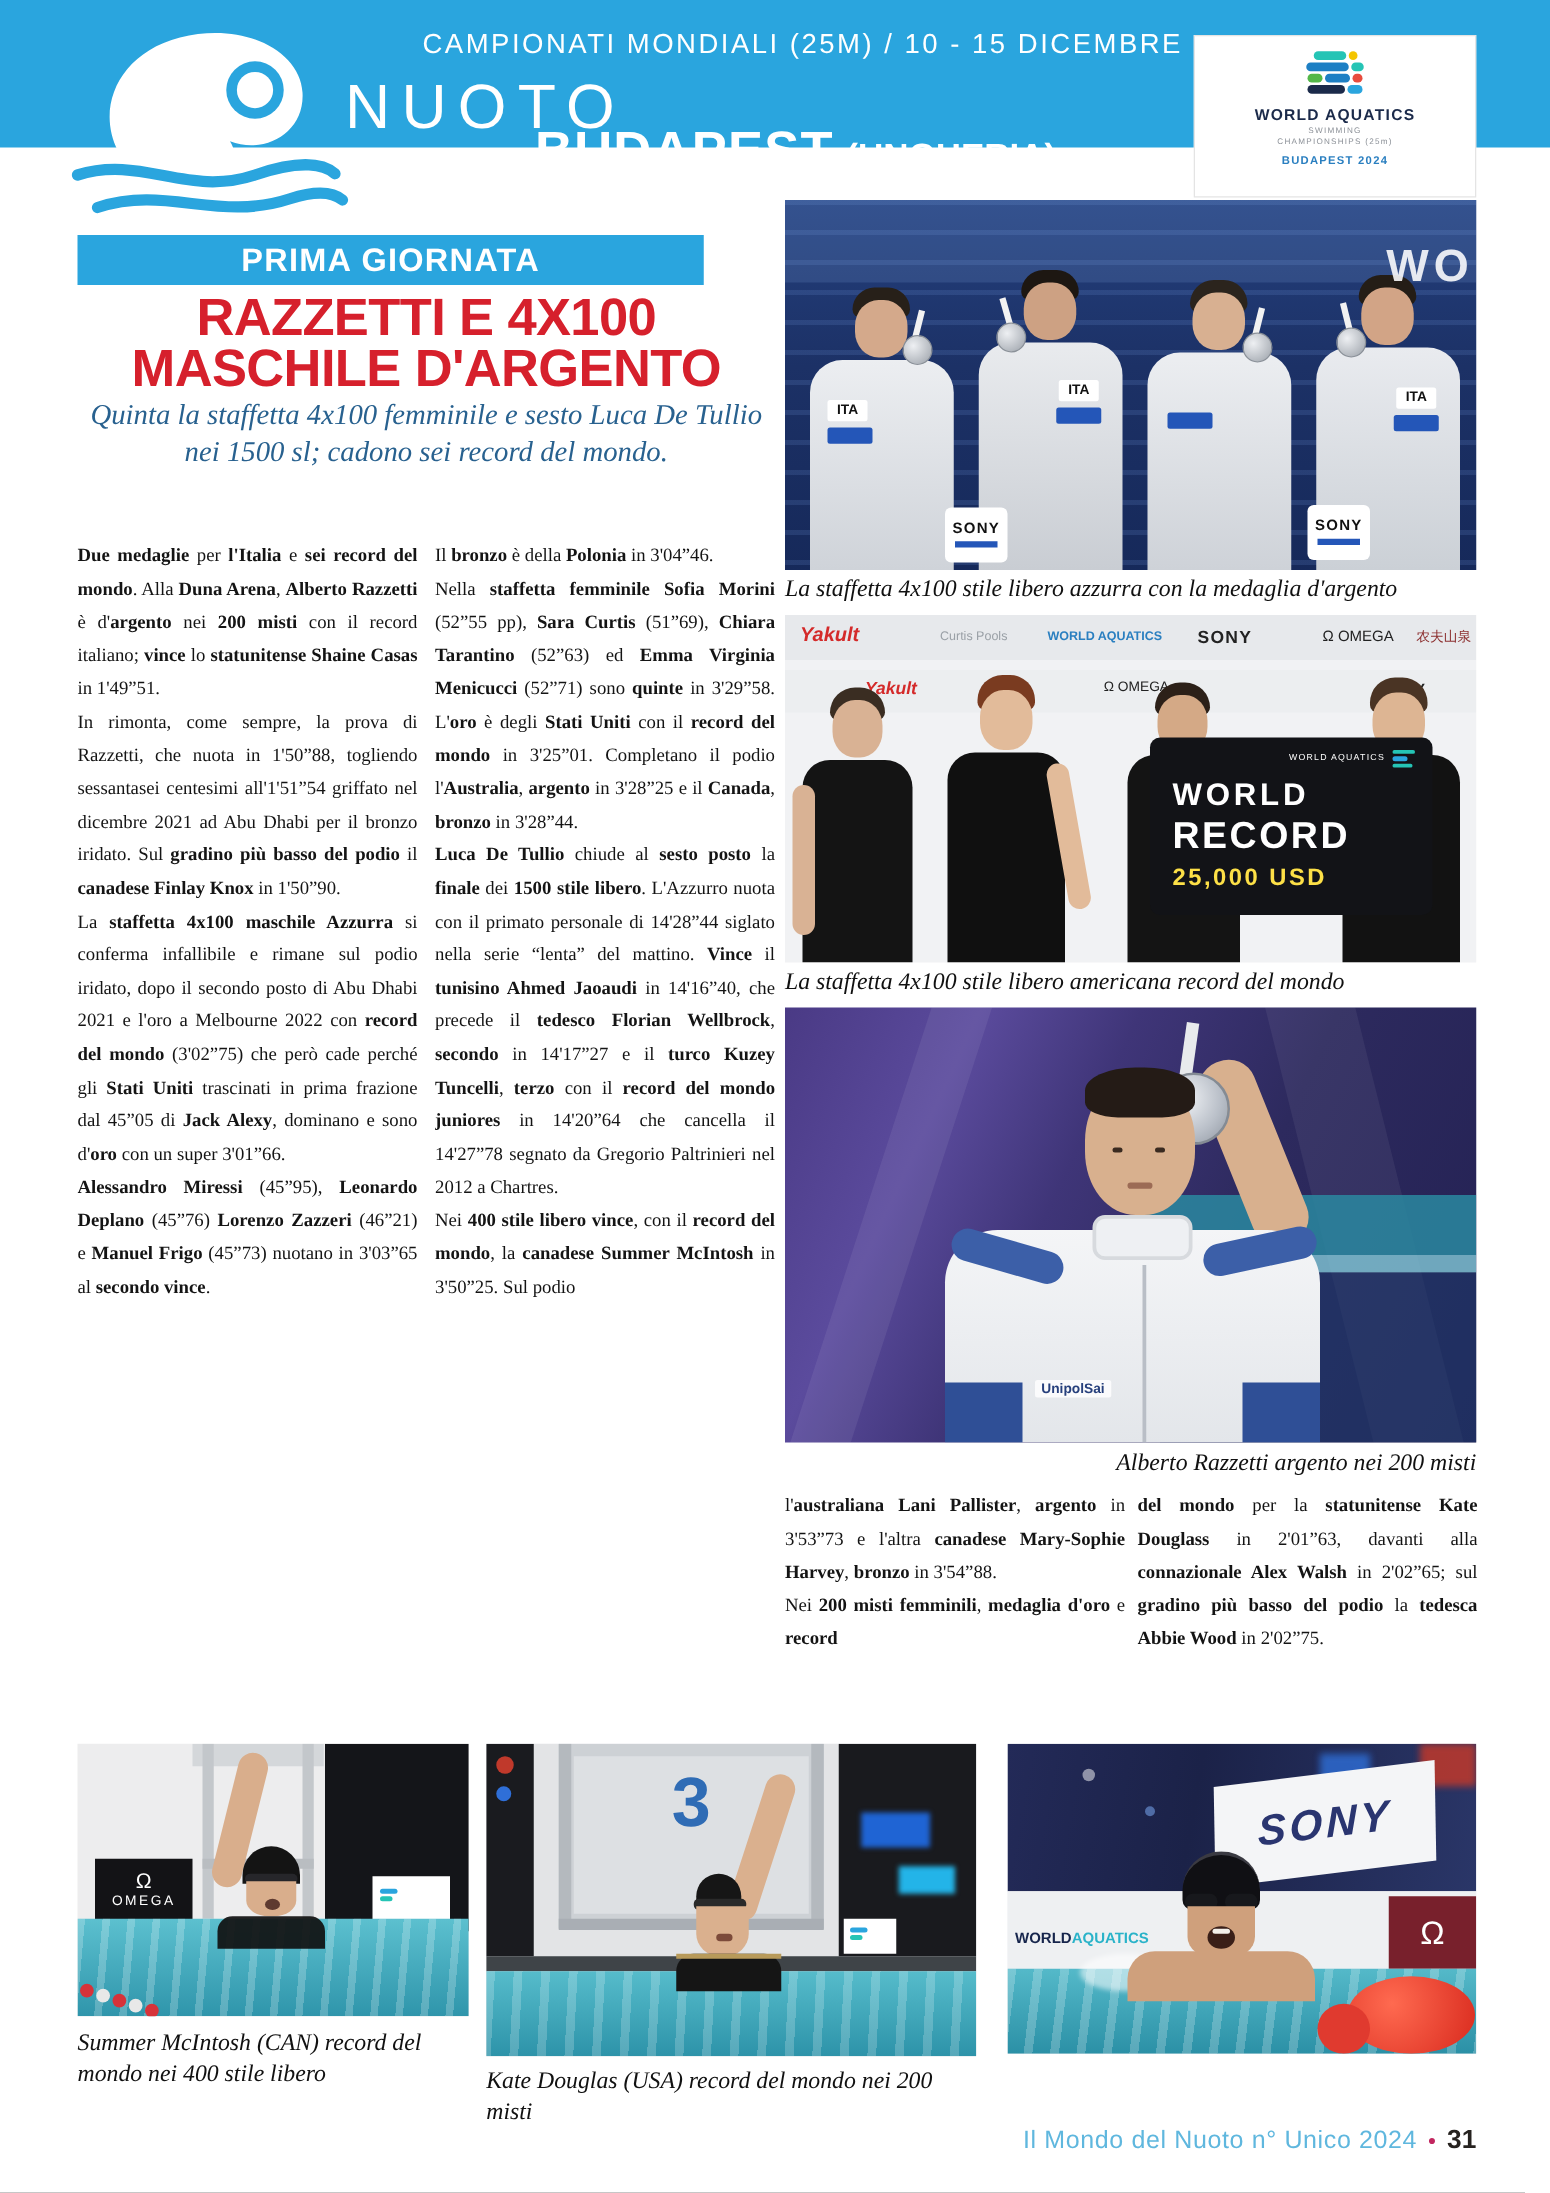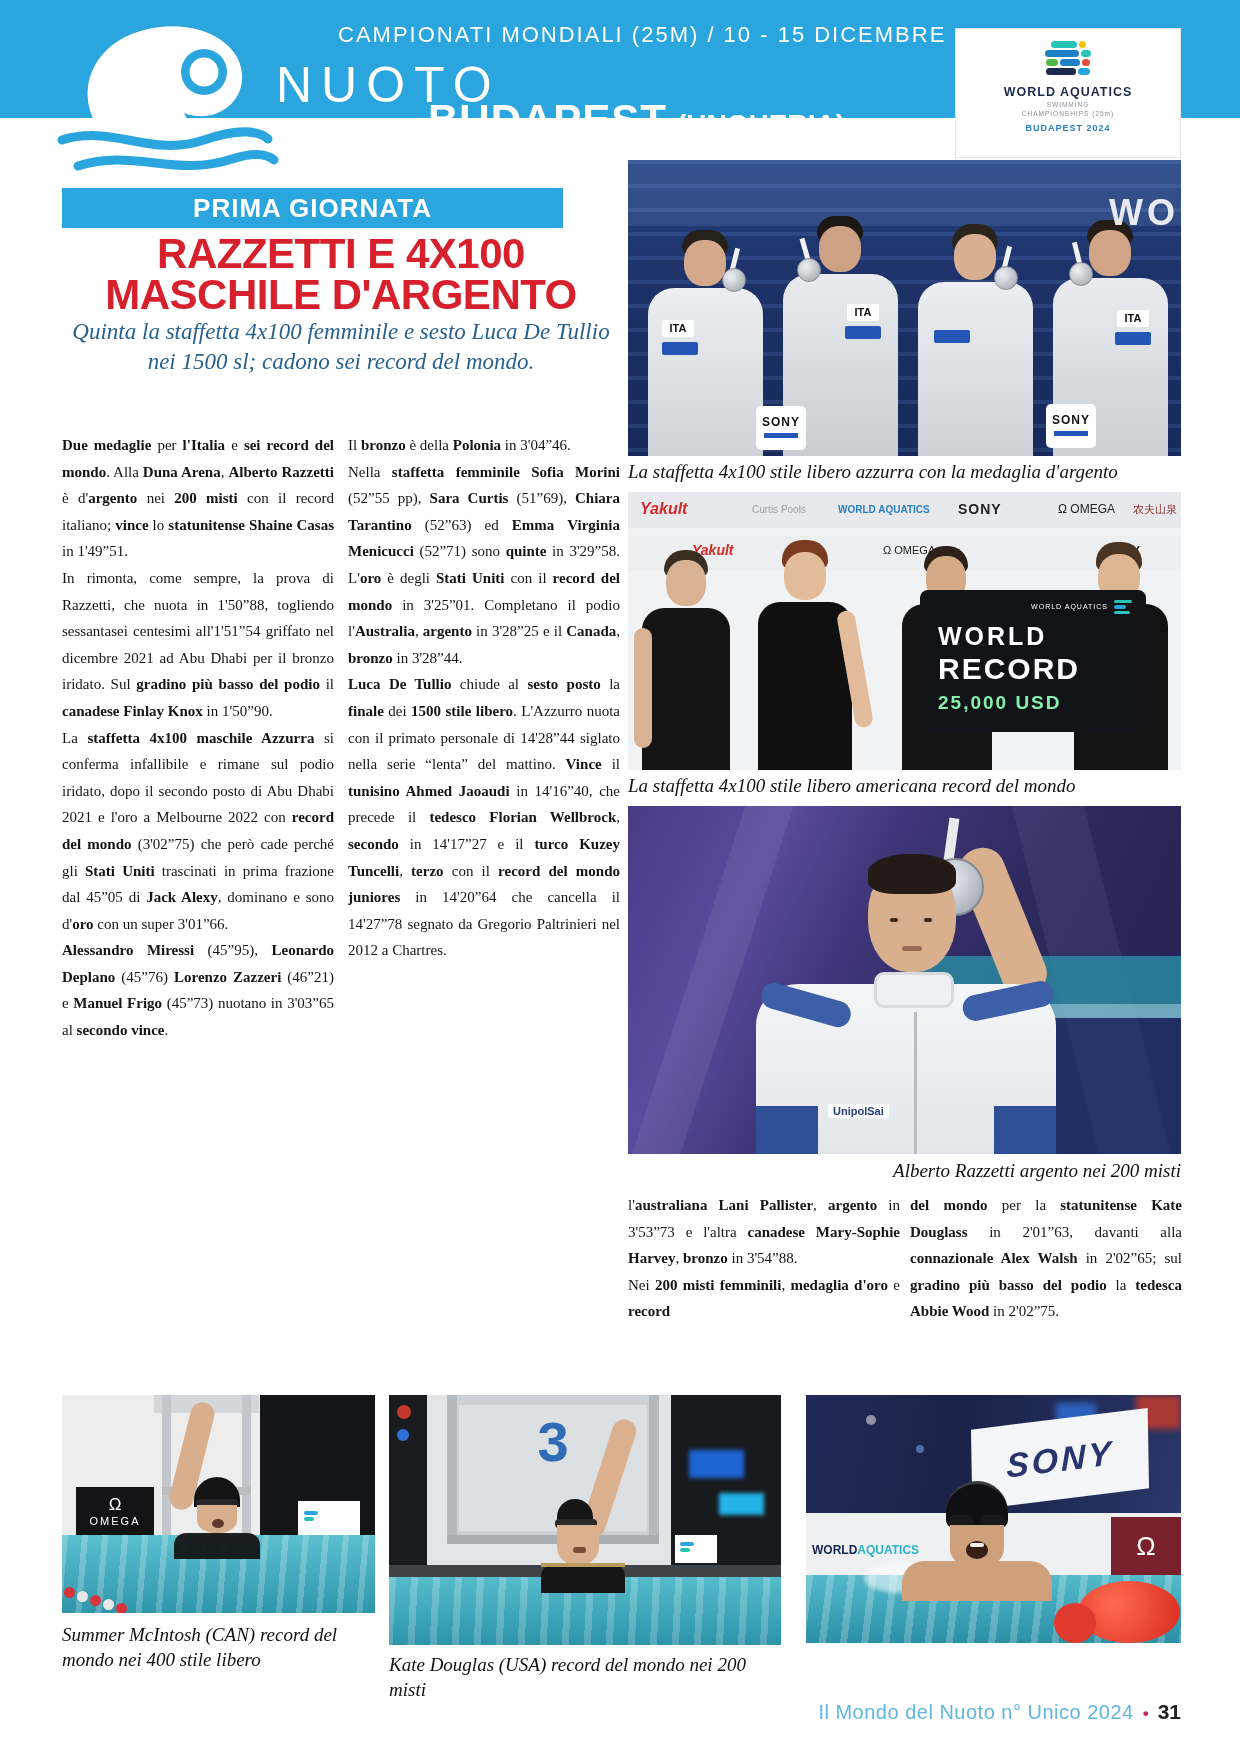--- a/index.html
+++ b/index.html
@@ -116,20 +116,21 @@
   <div class="col c1">
     <p><b>Due medaglie</b> per <b>l'Italia</b> e <b>sei record del mondo</b>. Alla <b>Duna Arena</b>, <b>Alberto Razzetti</b> è d'<b>argento</b> nei <b>200 misti</b> con il record italiano; <b>vince</b> lo <b>statunitense Shaine Casas</b> in 1'49”51.</p>
     <p>In rimonta, come sempre, la prova di Razzetti, che nuota in 1'50”88, togliendo sessantasei centesimi all'1'51”54 griffato nel dicembre 2021 ad Abu Dhabi per il bronzo iridato. Sul <b>gradino più basso del podio</b> il <b>canadese Finlay Knox</b> in 1'50”90.</p>
     <p>La <b>staffetta 4x100 maschile Azzurra</b> si conferma infallibile e rimane sul podio iridato, dopo il secondo posto di Abu Dhabi 2021 e l'oro a Melbourne 2022 con <b>record del mondo</b> (3'02”75) che però cade perché gli <b>Stati Uniti</b> trascinati in prima frazione dal 45”05 di <b>Jack Alexy</b>, dominano e sono d'<b>oro</b> con un super 3'01”66.</p>
     <p><b>Alessandro Miressi</b> (45”95), <b>Leonardo Deplano</b> (45”76) <b>Lorenzo Zazzeri</b> (46”21) e <b>Manuel Frigo</b> (45”73) nuotano in 3'03”65 al <b>secondo vince</b>.</p>
   </div>
   <div class="col c2">
     <p>Il <b>bronzo</b> è della <b>Polonia</b> in 3'04”46.</p>
     <p>Nella <b>staffetta femminile Sofia Morini</b> (52”55 pp), <b>Sara Curtis</b> (51”69), <b>Chiara Tarantino</b> (52”63) ed <b>Emma Virginia Menicucci</b> (52”71) sono <b>quinte</b> in 3'29”58. L'<b>oro</b> è degli <b>Stati Uniti</b> con il <b>record del mondo</b> in 3'25”01. Completano il podio l'<b>Australia</b>, <b>argento</b> in 3'28”25 e il <b>Canada</b>, <b>bronzo</b> in 3'28”44.</p>
     <p><b>Luca De Tullio</b> chiude al <b>sesto posto</b> la <b>finale</b> dei <b>1500 stile libero</b>. L'Azzurro nuota con il primato personale di 14'28”44 siglato nella serie “lenta” del mattino. <b>Vince</b> il <b>tunisino Ahmed Jaoaudi</b> in 14'16”40, che precede il <b>tedesco Florian Wellbrock</b>, <b>secondo</b> in 14'17”27 e il <b>turco Kuzey Tuncelli</b>, <b>terzo</b> con il <b>record del mondo juniores</b> in 14'20”64 che cancella il 14'27”78 segnato da Gregorio Paltrinieri nel 2012 a Chartres.</p>
+    <p>Nei <b>400 stile libero vince</b>, con il <b>record del mondo</b>, la <b>canadese Summer McIntosh</b> in 3'50”25. Sul podio</p>
   </div>
   <div class="col c3">
     <p>l'<b>australiana Lani Pallister</b>, <b>argento</b> in 3'53”73 e l'altra <b>canadese Mary-Sophie Harvey</b>, <b>bronzo</b> in 3'54”88.</p>
     <p>Nei <b>200 misti femminili</b>, <b>medaglia d'oro</b> e <b>record</b></p>
   </div>
   <div class="col c4">
     <p><b>del mondo</b> per la <b>statunitense Kate Douglass</b> in 2'01”63, davanti alla <b>connazionale Alex Walsh</b> in 2'02”65; sul <b>gradino più basso del podio</b> la <b>tedesca Abbie Wood</b> in 2'02”75.</p>
   </div>
 
   <div class="ph" style="left:628px;top:160px;width:553px;height:296px;background:linear-gradient(180deg,#24407e 0%,#1c3166 45%,#16295a 100%);">
@@ -223,21 +224,21 @@
 
     <div class="a" style="left:292px;top:98px;width:226px;height:142px;background:#121317;border-radius:8px;">
       <div class="a" style="right:12px;top:10px;width:20px;height:14px;display:flex;flex-direction:column;gap:2px;">
         <i style="display:block;width:18px;height:4px;background:#25c4b5;border-radius:2px;"></i>
         <i style="display:block;width:12px;height:4px;background:#2aa5de;border-radius:2px;"></i>
         <i style="display:block;width:16px;height:4px;background:#25c4b5;border-radius:2px;"></i>
       </div>
       <div class="a sans" style="right:38px;top:13px;font-size:7px;color:#fff;letter-spacing:1px;">WORLD AQUATICS</div>
       <div class="a sans" style="left:18px;top:32px;font-size:25px;font-weight:bold;color:#fff;letter-spacing:3px;">WORLD</div>
       <div class="a sans" style="left:18px;top:62px;font-size:30px;font-weight:bold;color:#fff;letter-spacing:2px;">RECORD</div>
-      <div class="a sans" style="left:18px;top:102px;font-size:19px;font-weight:bold;color:#86efac;letter-spacing:2px;">25,000 USD</div>
+      <div class="a sans" style="left:18px;top:102px;font-size:19px;font-weight:bold;color:#fde047;letter-spacing:2px;">25,000 USD</div>
     </div>
   </div>
   <div class="cap" style="left:628px;top:773px;width:553px;">La staffetta 4x100 stile libero americana record del mondo</div>
 
   <div class="ph" style="left:628px;top:806px;width:553px;height:348px;background:linear-gradient(115deg,#4a3a85 0%,#5b4b9d 22%,#3f3578 40%,#2d2a5e 62%,#232153 100%);">
     <div class="a" style="left:60px;top:-40px;width:46px;height:440px;background:rgba(255,255,255,0.07);transform:rotate(18deg);"></div>
     <div class="a" style="left:430px;top:-40px;width:70px;height:440px;background:rgba(255,255,255,0.06);transform:rotate(-14deg);"></div>
     <div class="a" style="left:280px;top:150px;width:273px;height:48px;background:rgba(42,136,160,0.85);"></div>
     <div class="a" style="left:280px;top:198px;width:273px;height:14px;background:rgba(130,200,215,0.8);"></div>
     <div class="a" style="left:300px;top:212px;width:253px;height:136px;background:#1d3a6b;opacity:0.55;"></div>

